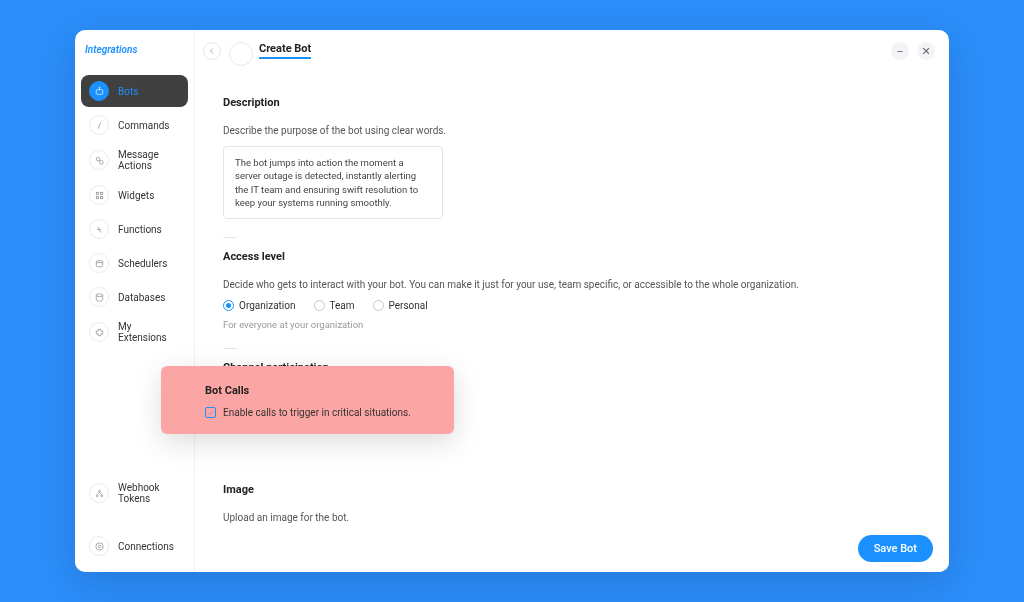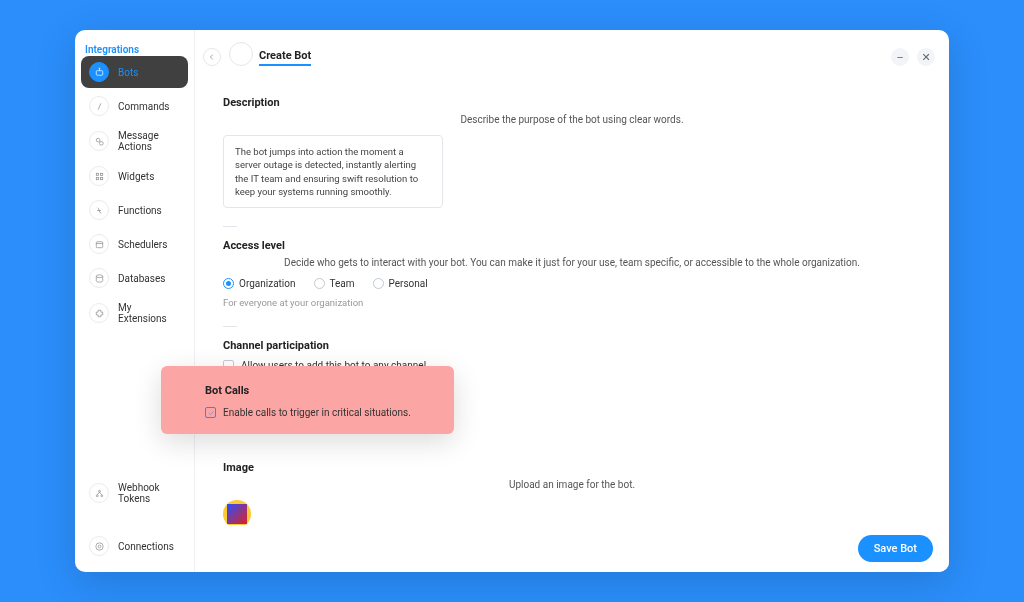--- a/index.html
+++ b/index.html
@@ -6,52 +6,52 @@
   body { background: #2b8efb; width: 1024px; height: 602px; overflow: hidden; position: relative; }
   .window {
     position: absolute; top: 30px; left: 75px; right: 75px; bottom: 30px;
     background: #fff; border-radius: 10px; display: flex; overflow: hidden;
     box-shadow: 0 10px 40px rgba(0,0,0,0.15);
   }
   .sidebar {
     width: 120px; flex-shrink: 0; border-right: 1px solid #eef0f2; display: flex; flex-direction: column;
     padding: 14px 6px 10px 6px;
   }
-  .sidebar-title { color: #1a91ff; font-size: 10px; font-weight: 600; padding: 0 4px 1px 4px; }
+  .sidebar-title { color: #1a91ff; font-size: 10px; font-weight: 600; padding: 0 4px 20px 4px; font-style: italic; }
   .side-items { flex: 1; display: flex; flex-direction: column; gap: 2px; }
   .side-item {
     display: flex; align-items: center; gap: 9px; padding: 6px 8px; border-radius: 8px;
     font-size: 10px; color: #333; cursor: pointer;
   }
   .side-item.active { background: #404040; color: #1a91ff; }
   .side-item .sicon {
     width: 20px; height: 20px; border-radius: 50%; display: flex; align-items: center; justify-content: center;
     border: 1px solid #e8ebee; flex-shrink: 0;
   }
   .side-item.active .sicon { background: #1a91ff; border-color: #1a91ff; }
   .side-item .sicon svg { width: 11px; height: 11px; }
   .side-bottom { display: flex; flex-direction: column; gap: 20px; }
   .main { flex: 1; display: flex; flex-direction: column; position: relative; }
   .topbar {
-    display: flex; align-items: flex-end; padding: 12px 14px 10px 8px;
+    display: flex; align-items: flex-start; padding: 12px 14px 10px 8px;
   }
   .backbtn {
     width: 18px; height: 18px; border-radius: 50%; border: 1px solid #e4e7eb; display: flex; align-items: center; justify-content: center;
     cursor: pointer; margin-right: 8px; color: #777;
   }
   .topbar .backback { width: 16px; height: 16px; border-radius: 50%; border: 1px solid #e4e7eb; display:flex; align-items:center; justify-content:center; margin-right:6px; color:#777;}
   .page-title { font-size: 11px; font-weight: 700; color: #222; border-bottom: 2px solid #1a91ff; padding-bottom: 2px; }
   .winctrl { margin-left: auto; display: flex; gap: 8px; }
   .winctrl .wbtn {
     width: 18px; height: 18px; border-radius: 50%; background: #f2f4f7; display:flex; align-items:center; justify-content:center;
     font-size: 11px; color: #666; cursor:pointer;
   }
   .content { flex: 1; overflow: auto; padding: 8px 28px 56px 28px; }
   .section-title { font-size: 11px; font-weight: 700; color: #222; margin-top: 12px; }
-  .section-sub { font-size: 10px; color: #555; margin-top: 5px; margin-bottom: 10px; text-align: center; }
+  .section-sub { font-size: 10px; color: #555; margin-top: 16px; margin-bottom: 10px; }
   .desc-box {
     width: 220px; border: 1px solid #e2e5e9; border-radius: 4px; padding: 9px 11px; font-size: 9.5px; color: #444; line-height: 1.4;
   }
   .divider { width: 14px; height: 1px; background: #e2e5e9; margin: 18px 0 4px 0; }
   .radios { display: flex; gap: 18px; align-items: center; margin-top: 8px; }
   .radio { display: flex; align-items: center; gap: 5px; cursor: pointer; justify-content: space-between; }
   .rdot { width: 11px; height: 11px; border-radius: 50%; border: 1.5px solid #bfc7d0; display:flex; align-items:center; justify-content:center; }
   .radio.sel .rdot { border-color: #1a91ff; }
   .radio.sel .rdot::after { content:""; width:5px; height:5px; background:#1a91ff; border-radius:50%; }
   .radio span { font-size: 10px; color: #333; }

